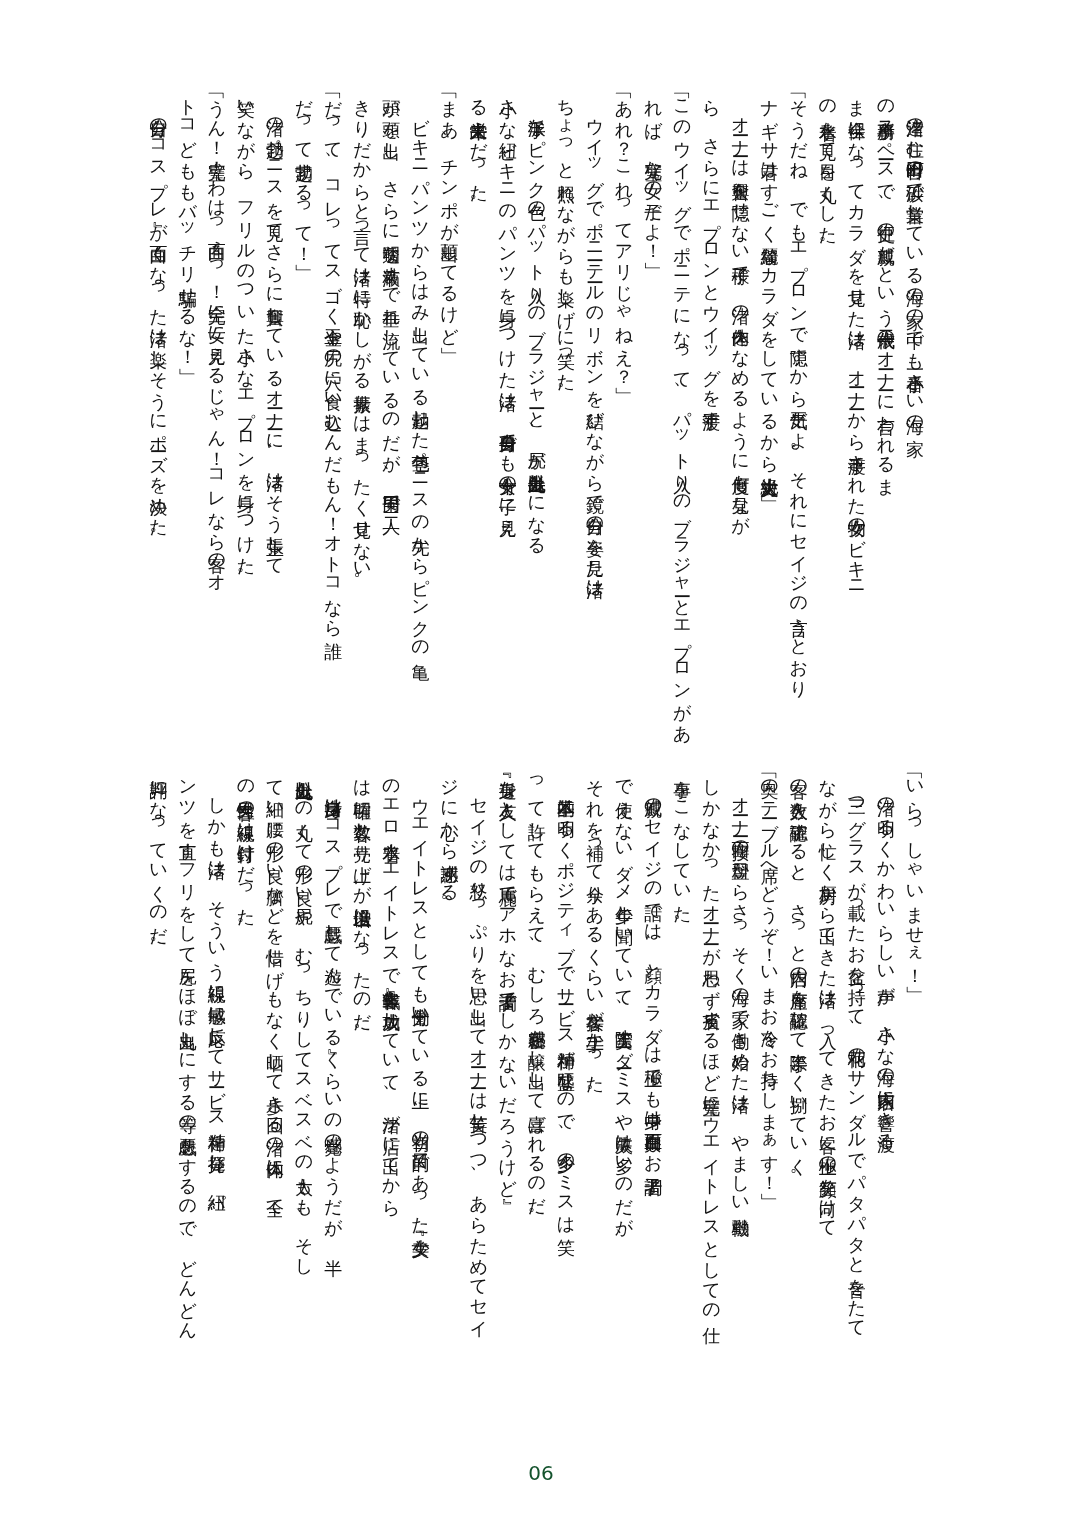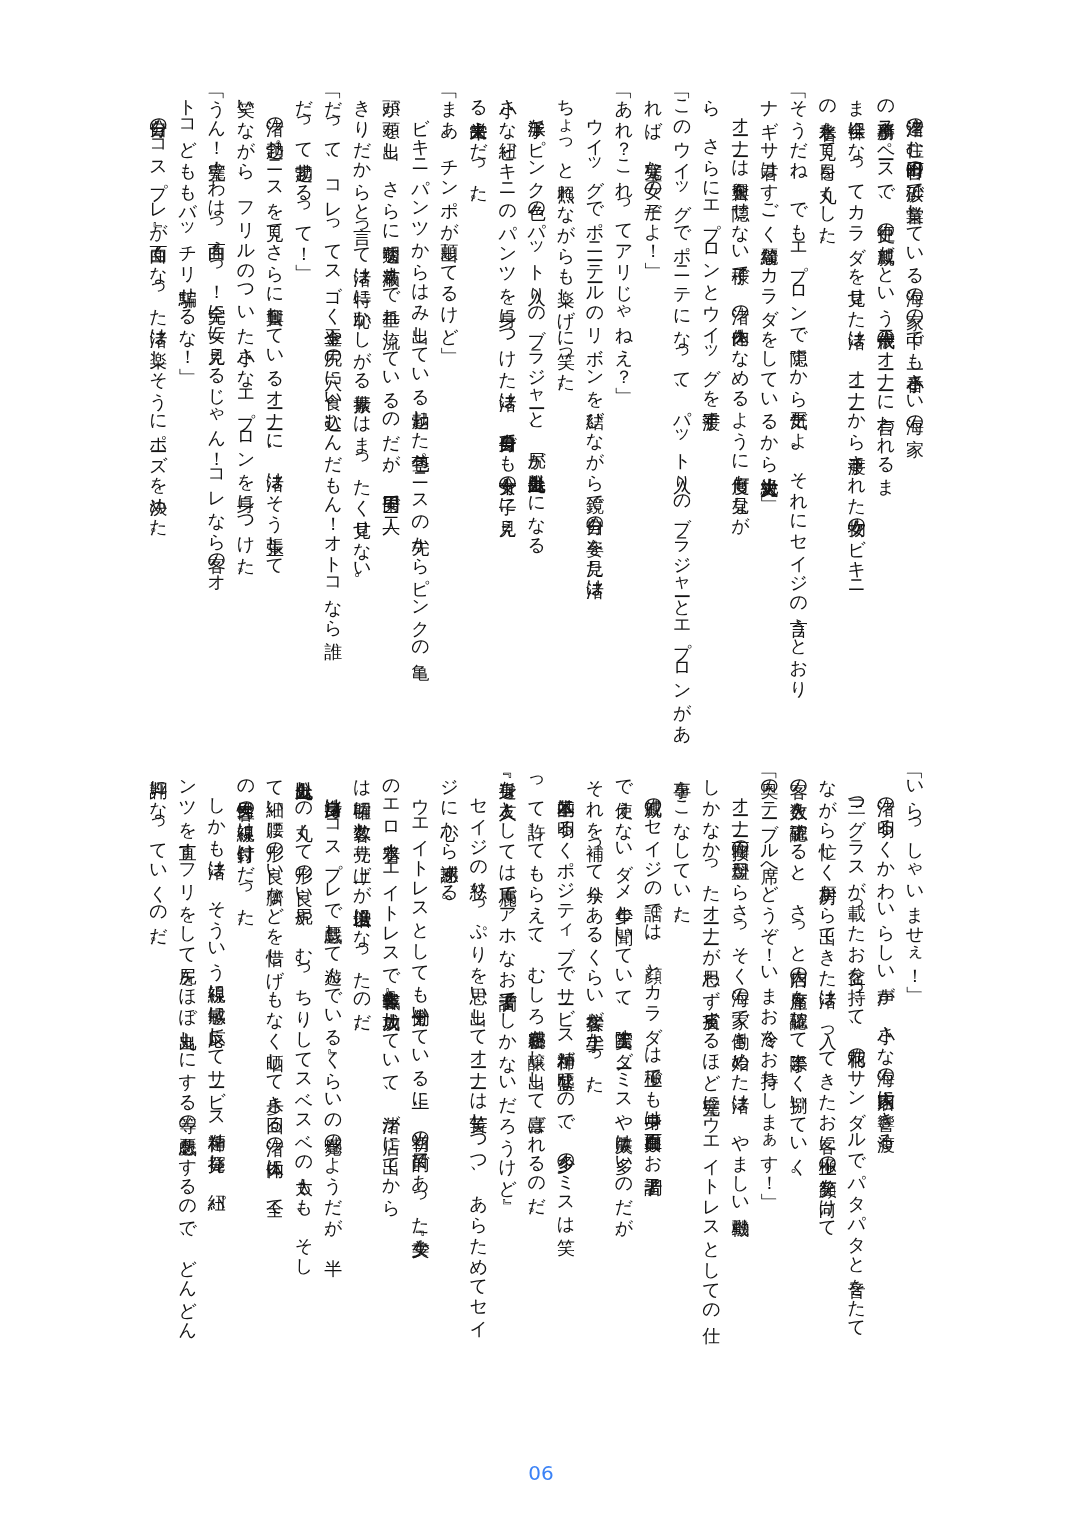--- a/index.html
+++ b/index.html
@@ -32,21 +32,21 @@
     white-space: nowrap;
   }
   .page-number {
     position: absolute;
     top: 1461px;
     left: 7px;
     right: 0;
     text-align: center;
     font-family: "DejaVu Sans", "Liberation Sans", sans-serif;
     font-size: 20px;
-    color: #3b82f6;
+    color: #14532d;
   }
 </style>
 </head>
 <body>
 
 <div class="page">
   <section class="text-block block-top">
       <div class="tline">　渚達の住む田舎町の砂浜で営業している海の家の中でも一番小さい海の家</div>
       <div class="tline">の事務所スペースで、征史の親戚だという二十歳代のオーナーに言われるま</div>
       <div class="tline">ま全裸になってカラダを見せた渚は、オーナーから手渡された女物のビキニ</div>

